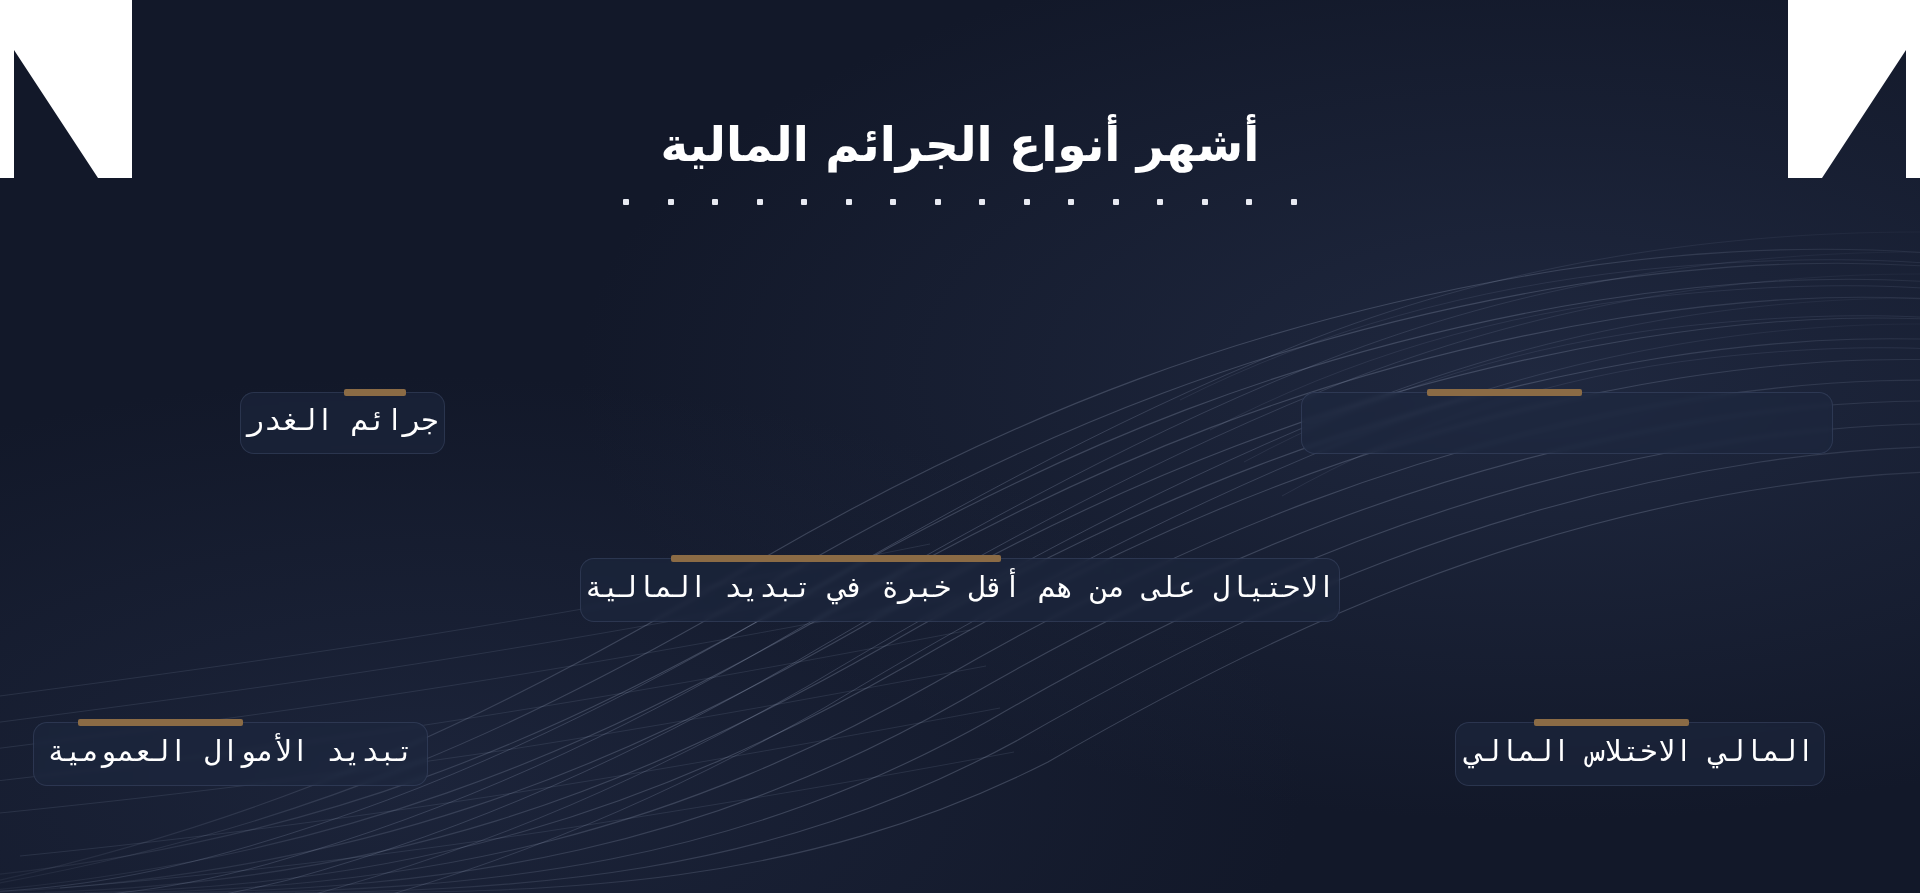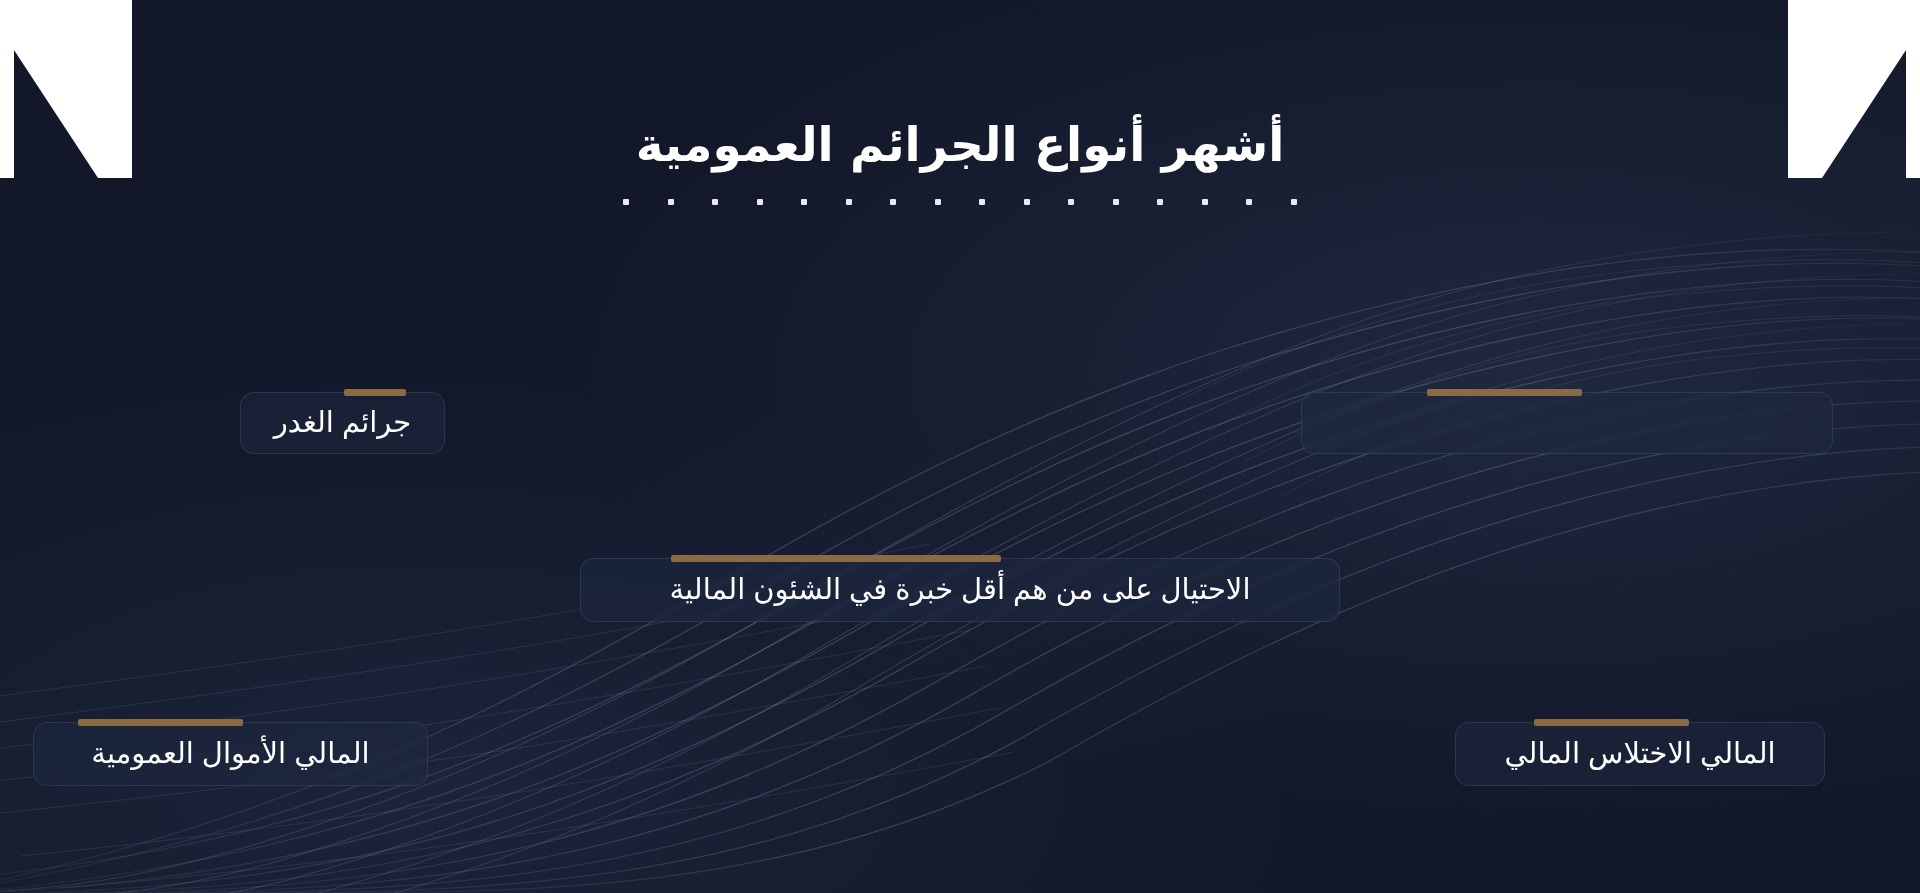--- a/index.html
+++ b/index.html
@@ -99,21 +99,21 @@
     background: #8b6b45;
   }
   .card .card-label {
     color: #ffffff;
     font-size: 29px;
     line-height: 1.35;
     font-weight: 500;
     white-space: nowrap;
     direction: rtl;
     text-align: center;
-    font-family: Liberation Sans, sans-serif;
+    font-family: Liberation Mono, monospace;
   }
 
   
   #card-ghadr {
     right: 1475px;
     top: 392px;
     width: 205px;
     height: 62px;
   }
   #card-ghadr .accent-bar { right: 38px; width: 62px; }
@@ -224,21 +224,21 @@
   </svg>
 
   <svg class="corner-logo left" viewBox="0 0 170 178" aria-hidden="true">
     <path d="M 6 0 L 6 178 L 52 178 L 52 50 L 136 178 L 170 178 L 170 0 Z" fill="#ffffff"></path>
   </svg>
   <svg class="corner-logo right" viewBox="0 0 170 178" aria-hidden="true">
     <path d="M 164 0 L 164 178 L 118 178 L 118 50 L 34 178 L 0 178 L 0 0 Z" fill="#ffffff"></path>
   </svg>
 
   <div id="header">
-    <h1 id="page-title">أشهر أنواع الجرائم العمومية</h1>
+    <h1 id="page-title">أشهر أنواع الجرائم المالية</h1>
     <div id="dot-rule">
       <span class="rule-dot"></span>
       <span class="rule-dot"></span>
       <span class="rule-dot"></span>
       <span class="rule-dot"></span>
       <span class="rule-dot"></span>
       <span class="rule-dot"></span>
       <span class="rule-dot"></span>
       <span class="rule-dot"></span>
       <span class="rule-dot"></span>
@@ -256,26 +256,26 @@
     <span class="accent-bar" style="background: rgb(139, 107, 69);"></span>
     <span class="card-label">جرائم الغدر</span>
   </div>
 
   <div class="card" id="card-power">
     <span class="accent-bar" style="background: rgb(139, 107, 69);"></span>
   </div>
 
   <div class="card" id="card-fraud">
     <span class="accent-bar" style="background: rgb(139, 107, 69);"></span>
-    <span class="card-label">الاحتيال على من هم أقل خبرة في الشئون المالية</span>
+    <span class="card-label">الاحتيال على من هم أقل خبرة في تبديد المالية</span>
   </div>
 
   <div class="card" id="card-public">
     <span class="accent-bar" style="background: rgb(139, 107, 69);"></span>
-    <span class="card-label">المالي الأموال العمومية</span>
+    <span class="card-label">تبديد الأموال العمومية</span>
   </div>
 
   <div class="card" id="card-embezzle">
     <span class="accent-bar" style="background: rgb(139, 107, 69);"></span>
     <span class="card-label">المالي الاختلاس المالي</span>
   </div>
 
 </div>
 
 </body></html>

